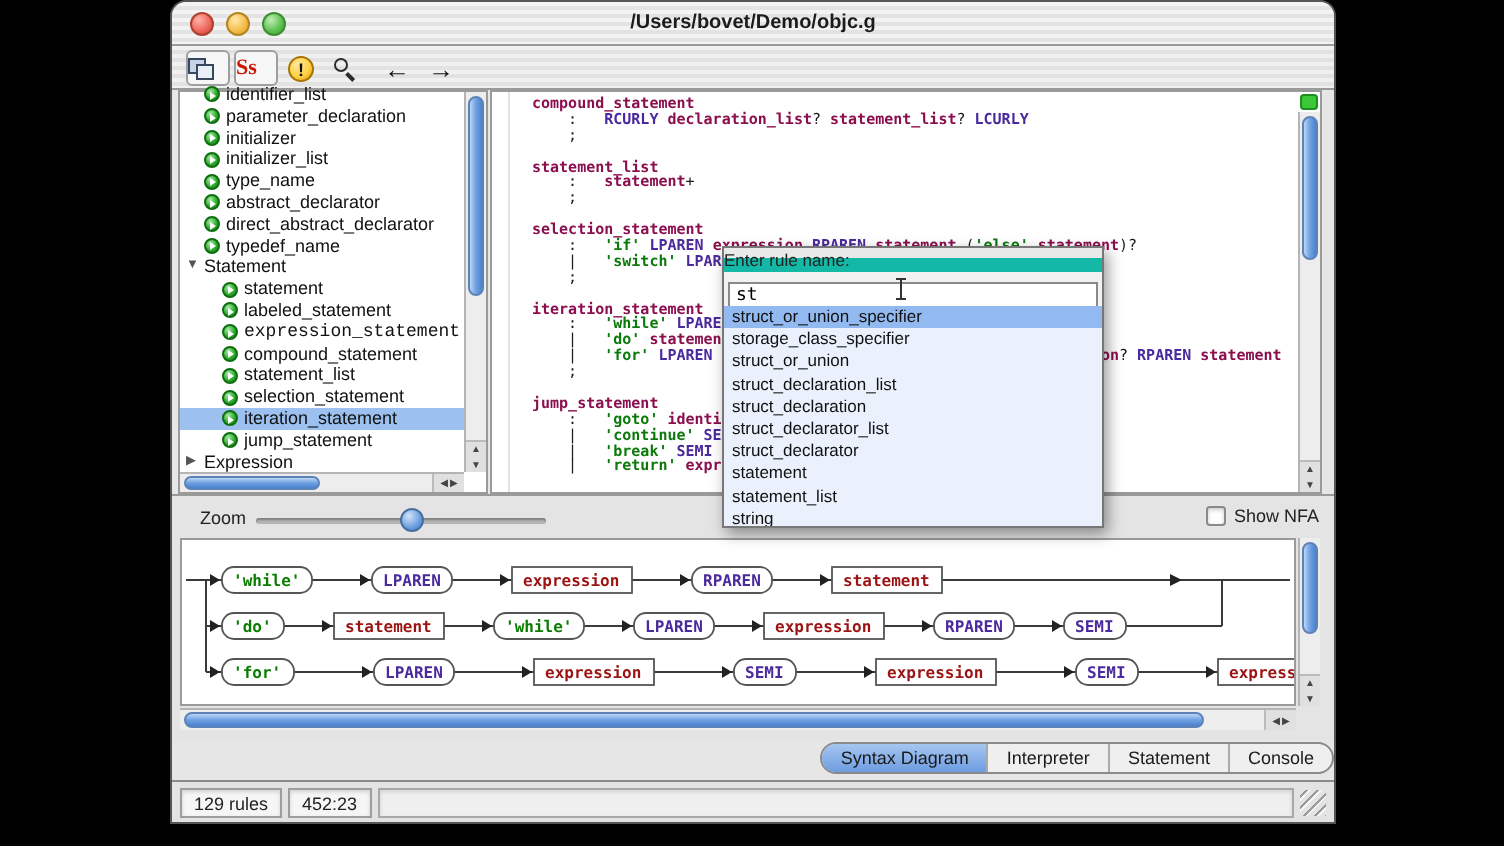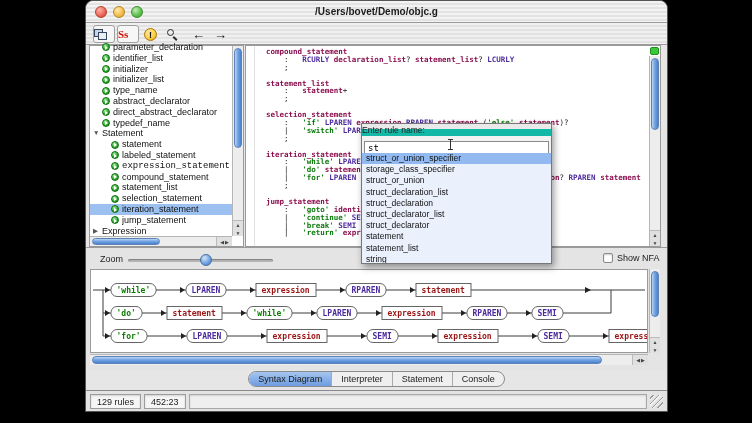--- a/index.html
+++ b/index.html
@@ -101,21 +101,21 @@
   .slider-knob { position:absolute; left:72px; top:-5px; width:12px; height:12px; border-radius:50%;
                  background:radial-gradient(circle at 35% 30%, #d3e4f9, #6b9fe0 60%, #3c77cc); border:1px solid #4a6f9e; }
   .shownfa { position:absolute; left:517px; top:5px; display:flex; align-items:center; gap:4px; }
   .checkbox { width:10px; height:10px; background:#fff; border:1px solid #8a8a8a; border-radius:2px;
               box-shadow:inset 0 1px 2px rgba(0,0,0,.2); }
   .shownfa-label { font-size:9px; color:#222; }
   .diagram-view { position:absolute; left:4px; top:21px; width:558px; height:84px;
                   background:#fff; border:1px solid #9a9a9a; overflow:hidden; }
 
   
-  .tabbar { position:absolute; left:0; top:370px; right:0; display:flex; justify-content:center; }
+  .tabbar { position:absolute; left:0; top:370px; right:0; display:flex; justify-content:flex-end; }
   .tabgroup { display:inline-flex; border:1px solid #8a8a8a; border-radius:8px; overflow:hidden; background:#efefef; }
   .tab { font-size:9px; color:#1a1a1a; line-height:14px; height:14px; padding:0 9px; border-right:1px solid #aaa; }
   .tab:last-child { border-right:none; }
   .tab.sel { background:linear-gradient(180deg,#a5c6f0,#6d9ce0); }
 
   
   .statusbar { position:absolute; left:0; top:389px; right:0; bottom:0; background:#e3e3e3;
                border-top:1px solid #8a8a8a; display:flex; align-items:center; padding:0 4px; gap:3px; }
   .stat-box { height:15px; line-height:14px; font-size:9px; color:#222; padding:0 6px;
               background:#f6f6f6; border:1px solid #9d9d9d; box-shadow:inset 0 1px 2px rgba(0,0,0,.15); }
@@ -163,25 +163,25 @@
       </div>
       <div class="tbtn" style="left:128px">
         <span class="icon-arrow">→</span>
       </div>
     </div>
 
     <div class="tree-panel">
       <div class="tree-inner">
           <div class="tree-row" style="padding-left: 12px;">
             <span class="rule-icon"></span>
+            <span class="tree-label">identifier_list</span>
+          </div>
+          <div class="tree-row" style="padding-left: 12px;">
+            <span class="rule-icon"></span>
             <span class="tree-label">parameter_declaration</span>
-          </div>
-          <div class="tree-row" style="padding-left: 12px;">
-            <span class="rule-icon"></span>
-            <span class="tree-label">identifier_list</span>
           </div>
           <div class="tree-row" style="padding-left: 12px;">
             <span class="rule-icon"></span>
             <span class="tree-label">initializer</span>
           </div>
           <div class="tree-row" style="padding-left: 12px;">
             <span class="rule-icon"></span>
             <span class="tree-label">initializer_list</span>
           </div>
           <div class="tree-row" style="padding-left: 12px;">

